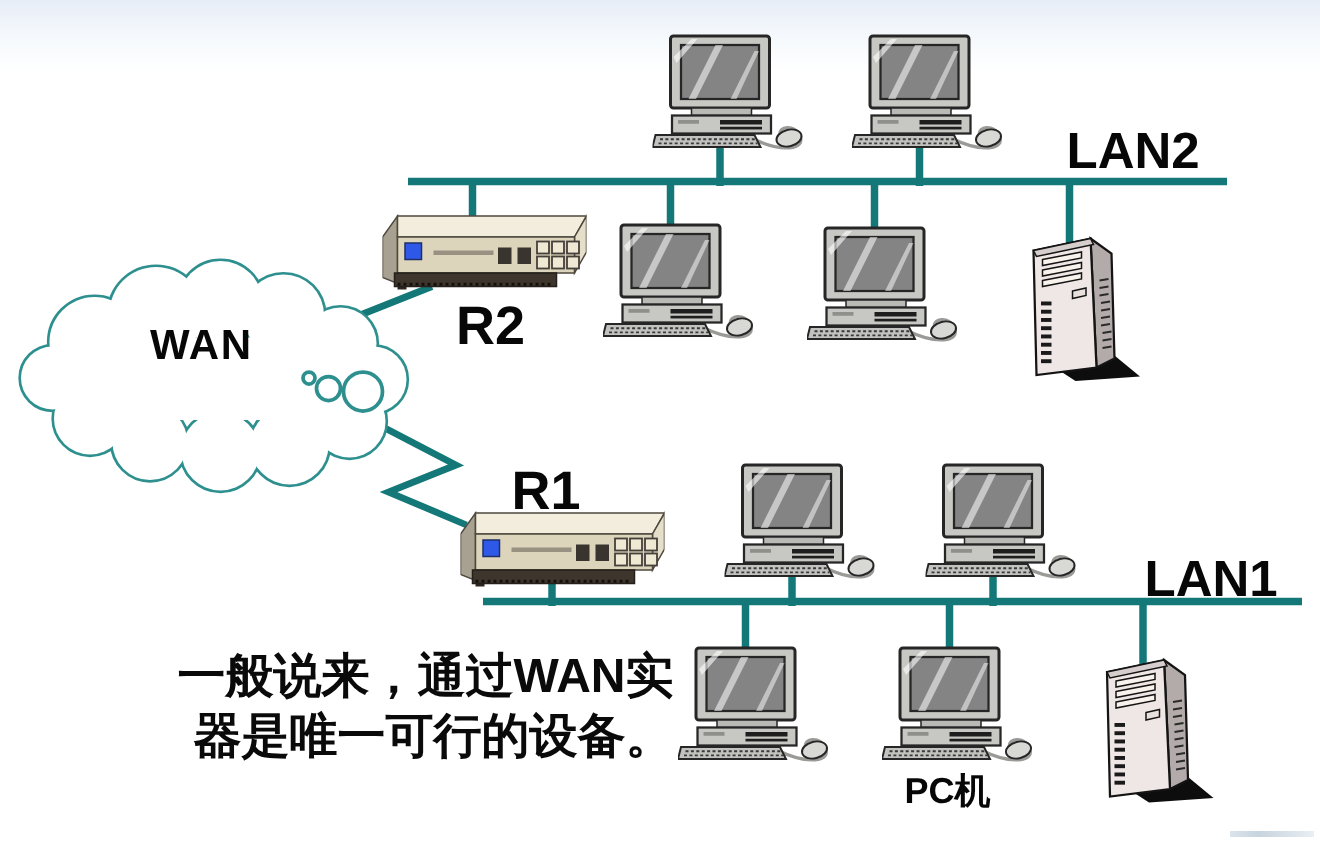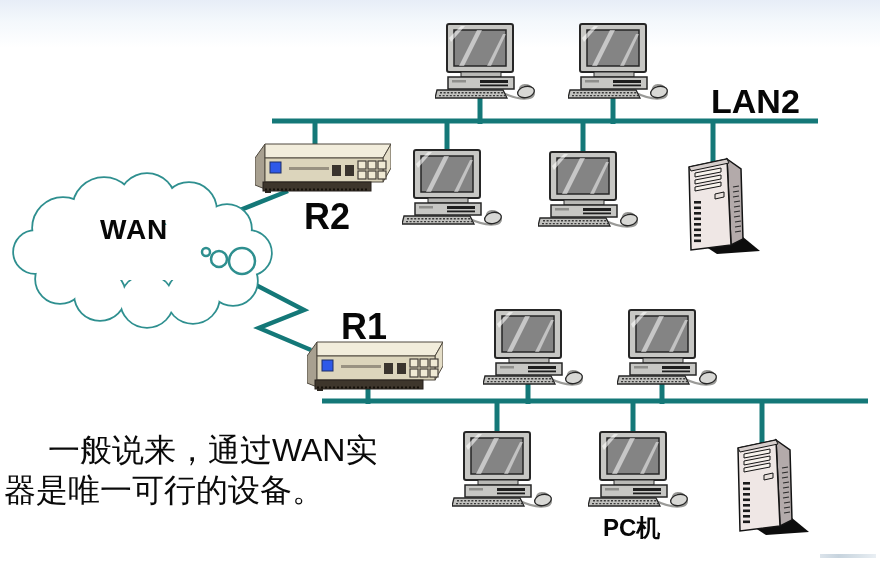--- a/index.html
+++ b/index.html
@@ -11,21 +11,21 @@
   svg.diagram{position:absolute;left:0;top:0;z-index:1;}
   .lbl{position:absolute;z-index:2;font-weight:bold;color:#070707;line-height:1;}
   .lbl-wan {left:100px;top:216px;font-size:28px;letter-spacing:1px;}
   .lbl-lan2{left:711px;top:84px;font-size:34px;}
   .lbl-lan1{left:763px;top:369px;font-size:34px;}
   .lbl-r2  {left:304px;top:199px;font-size:36px;}
   .lbl-r1  {left:341px;top:309px;font-size:36px;}
   .lbl-pc  {left:586px;top:516px;font-size:24px;margin-left:17px;}
   .caption{
     position:absolute;z-index:2;left:4px;top:430px;width:445px;
-    font-size:32px;font-weight:normal;color:#0a0a0a;line-height:40px;
+    font-size:32px;font-weight:bold;color:#0a0a0a;line-height:40px;text-align:right;
   }
   .caption .ln1{text-indent:44px;}
   .corner-strip{
     position:absolute;z-index:2;left:820px;top:554px;width:56px;height:4px;
     background:linear-gradient(90deg,#d3dde6,#b9c9d6,#cdd9e2,#e4ebf1);
     opacity:.8;
   }
 </style>
 </head>
 <body>
@@ -177,20 +177,21 @@
     <use href="#sym-router" x="307" y="339" width="136" height="54"></use>
     <use href="#sym-computer" x="483" y="308" width="104" height="80"></use>
     <use href="#sym-computer" x="617" y="308" width="104" height="80"></use>
     <use href="#sym-computer" x="452" y="430" width="104" height="80"></use>
     <use href="#sym-computer" x="588" y="430" width="104" height="80"></use>
     <use href="#sym-server" x="730" y="436" width="80" height="100"></use>
   </svg>
 
   <div class="lbl lbl-wan">WAN</div>
   <div class="lbl lbl-lan2">LAN2</div>
+  <div class="lbl lbl-lan1">LAN1</div>
   <div class="lbl lbl-r2">R2</div>
   <div class="lbl lbl-r1">R1</div>
   <div class="lbl lbl-pc">PC机</div>
 
   <div class="caption">
     <div class="ln1">一般说来，通过WAN实</div>
     <div class="ln3">器是唯一可行的设备。</div>
   </div>
 
   <div class="corner-strip"></div>

